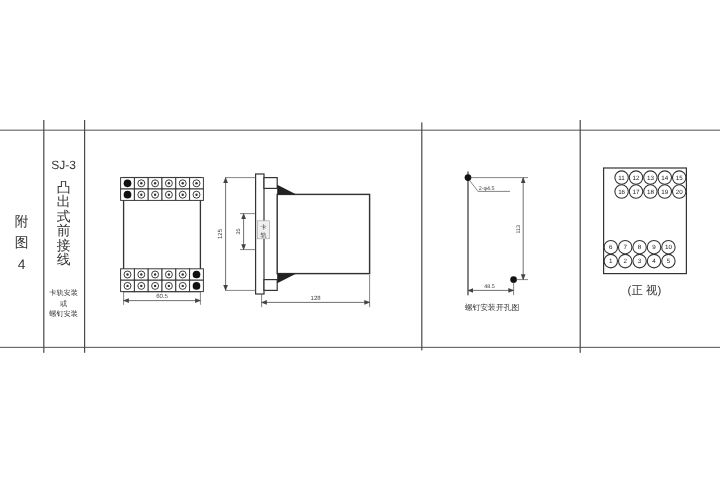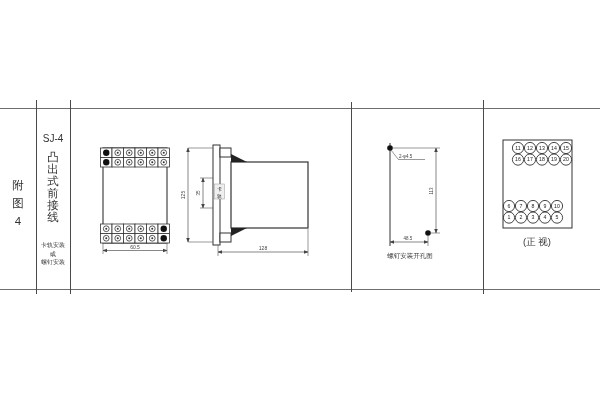--- a/index.html
+++ b/index.html
@@ -33,21 +33,21 @@
   <div class="vline" style="left:70px;top:100px;height:194px;"></div>
   <div class="vline" style="left:351px;top:102px;height:190px;"></div>
   <div class="vline" style="left:483px;top:100px;height:194px;"></div>
 
   <div class="vstack figchars" style="left:0;top:176px;width:36px;">
     <div>附</div>
     <div>图</div>
     <div>4</div>
   </div>
 
-  <div class="abs model" style="left:36px;top:133px;width:34px;">SJ-4</div>
+  <div class="abs model" style="left:36px;top:133px;width:34px;">SJ-3</div>
   <div class="vstack typechars" style="left:36px;top:151px;width:34px;">
     <div>凸</div>
     <div>出</div>
     <div>式</div>
     <div>前</div>
     <div>接</div>
     <div>线</div>
   </div>
   <div class="vstack mountnote" style="left:36px;top:241px;width:34px;">
     <div>卡轨安装</div>

